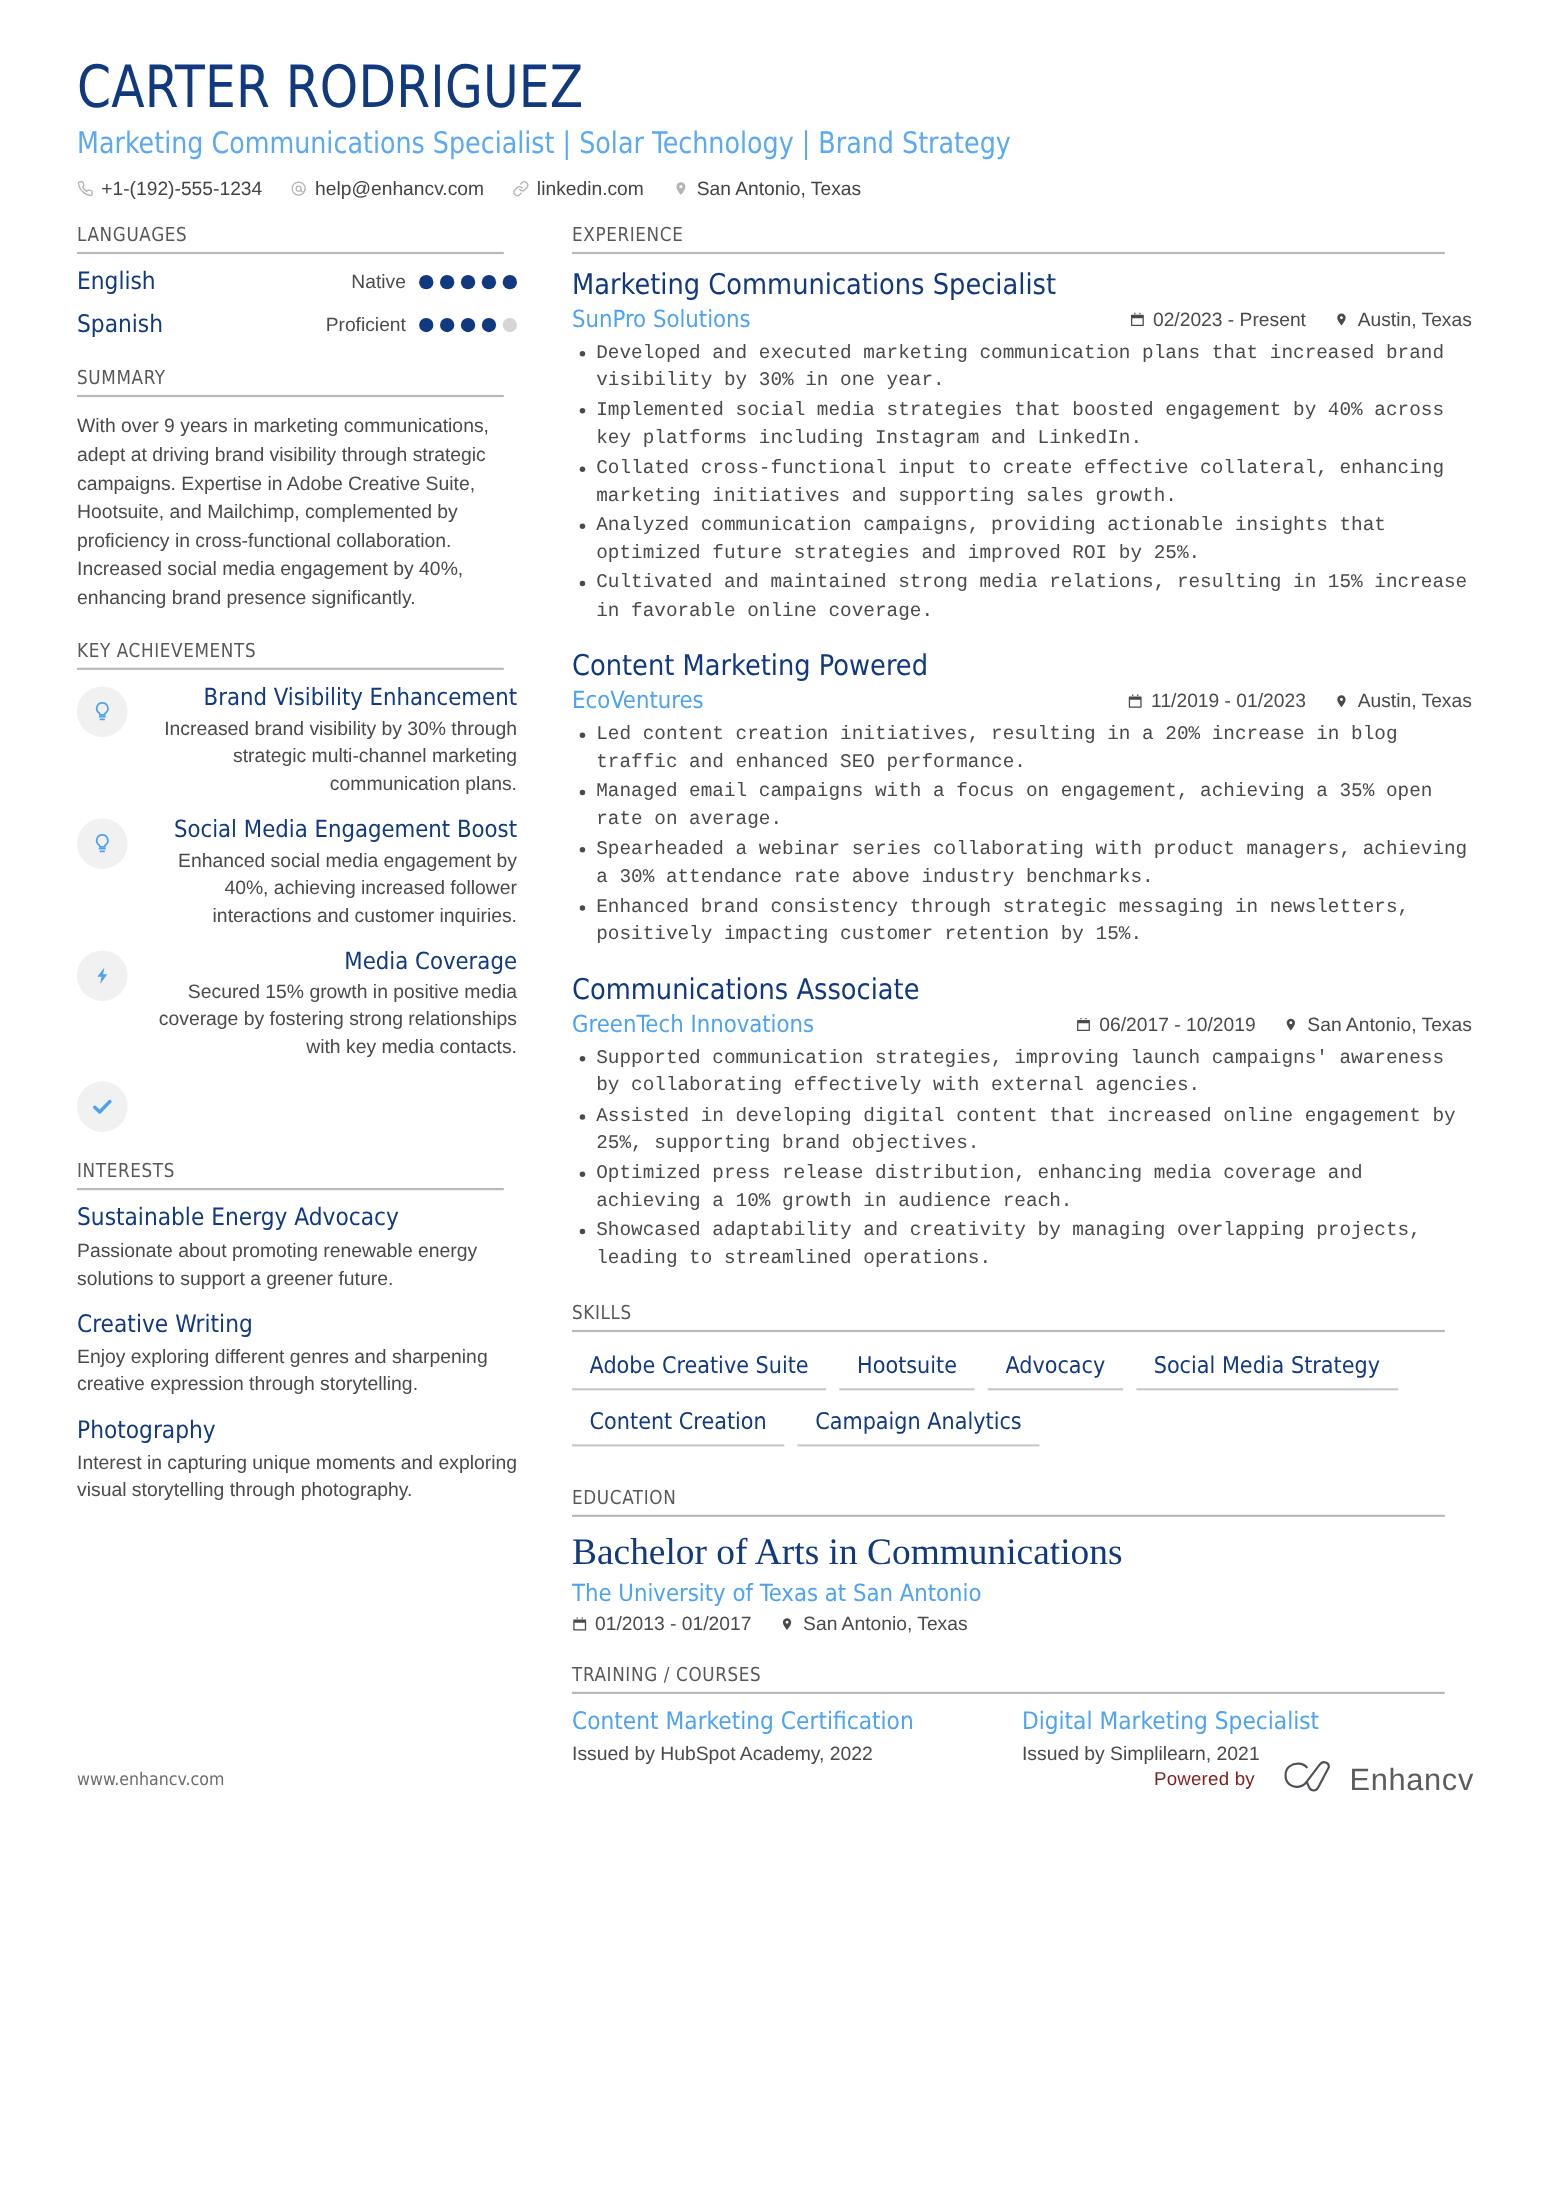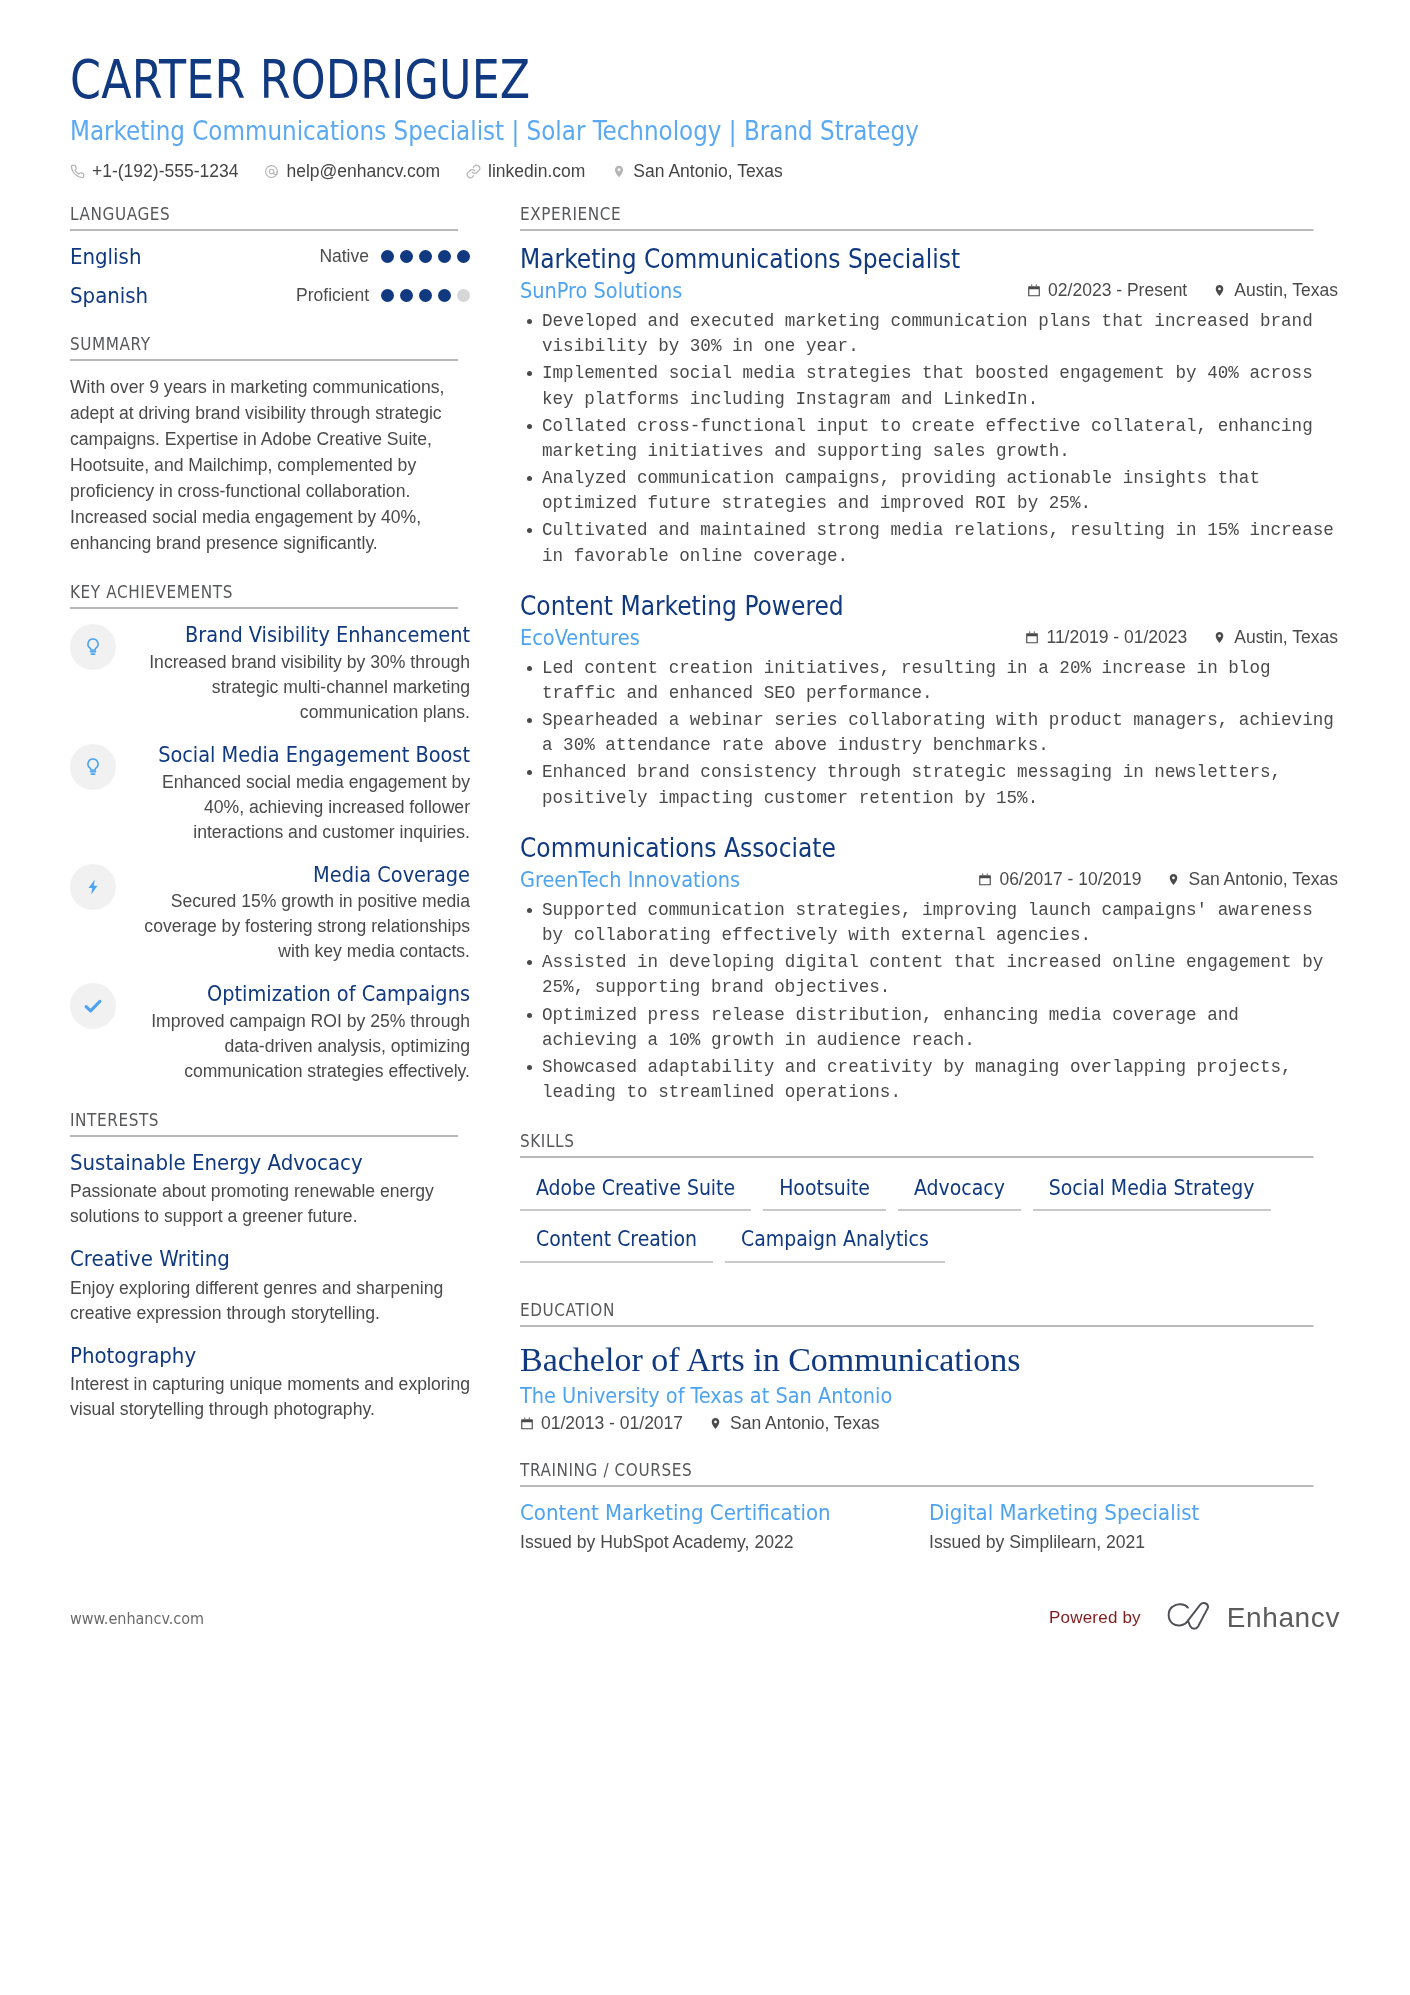--- a/index.html
+++ b/index.html
@@ -420,24 +420,20 @@
         </div>
 
         <div class="ach">
           <div class="ach-badge">
             <span>
               <svg width="22" height="22" viewBox="0 0 24 24" fill="none" stroke="#4da3f0" stroke-width="3.4" stroke-linecap="round" stroke-linejoin="round">
                   <path d="M4.5 12.6 9.4 17.4 19.5 7"></path>
                 </svg>
             </span>
           </div>
-          <div class="ach-body">
-            <div class="ach-title">Optimization of Campaigns</div>
-            <div class="ach-desc">Improved campaign ROI by 25% through data-driven analysis, optimizing communication strategies effectively.</div>
-          </div>
         </div>
       </div>
 
       <div class="sec">
         <div class="sec-title">INTERESTS</div>
 
         <div class="interest">
           <div class="interest-title">Sustainable Energy Advocacy</div>
           <div class="interest-desc">Passionate about promoting renewable energy solutions to support a greener future.</div>
         </div>
@@ -508,20 +504,21 @@
               <span class="ico">
                 <svg width="13" height="15" viewBox="0 0 24 24" fill="currentColor">
                     <path d="M12 2C8.13 2 5 5.13 5 9c0 5.25 7 13 7 13s7-7.75 7-13c0-3.87-3.13-7-7-7zm0 9.5A2.5 2.5 0 1 1 12 6.5a2.5 2.5 0 0 1 0 5z"></path>
                   </svg>
               </span>
               <span>Austin, Texas</span>
             </span>
           </div>
           <ul class="bullets">
             <li>Led content creation initiatives, resulting in a 20% increase in blog traffic and enhanced SEO performance.</li>
+            <li>Managed email campaigns with a focus on engagement, achieving a 35% open rate on average.</li>
             <li>Spearheaded a webinar series collaborating with product managers, achieving a 30% attendance rate above industry benchmarks.</li>
             <li>Enhanced brand consistency through strategic messaging in newsletters, positively impacting customer retention by 15%.</li>
           </ul>
         </div>
 
         <div class="job">
           <div class="job-title">Communications Associate</div>
           <div class="job-meta">
             <span class="job-company">GreenTech Innovations</span>
             <span class="meta-chip">

